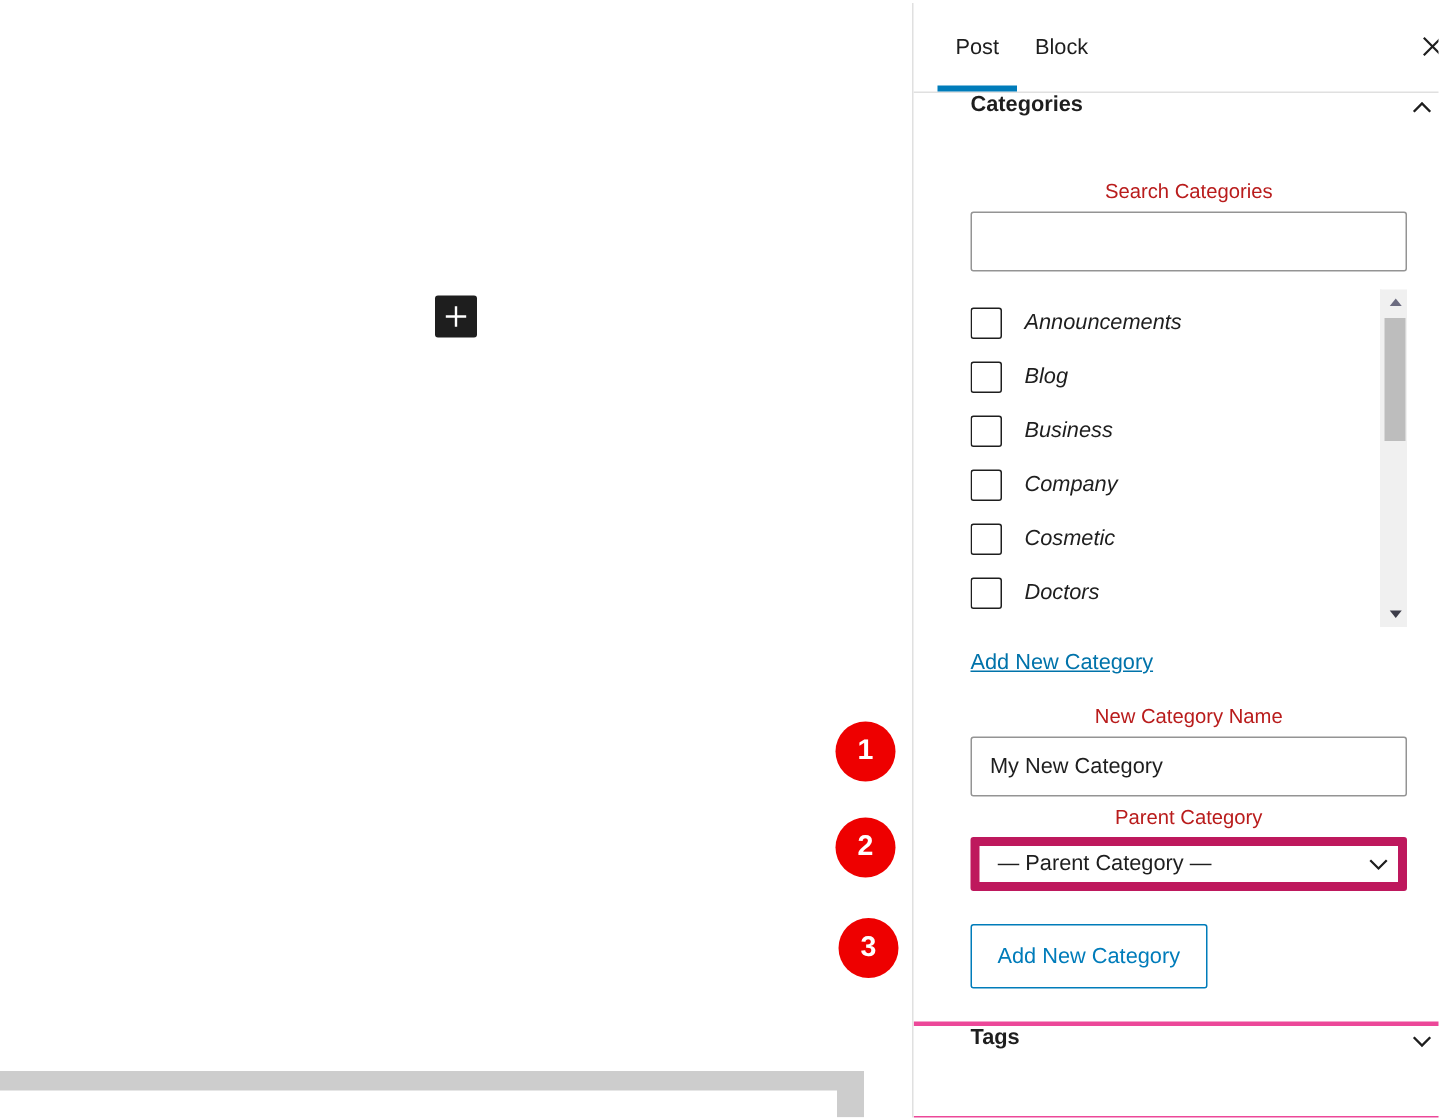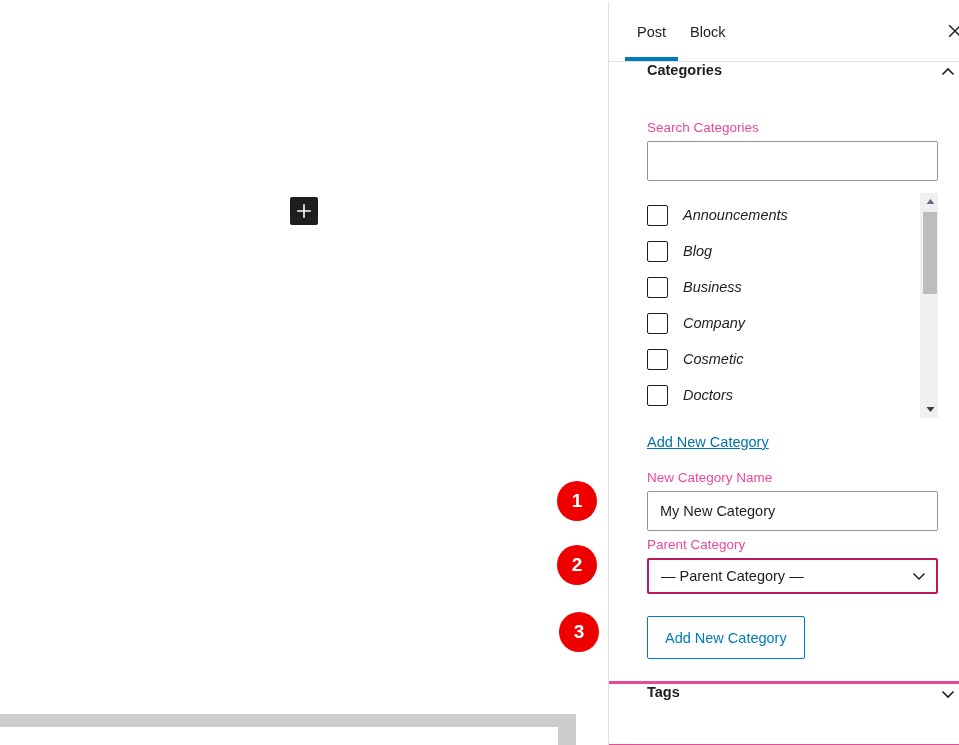--- a/index.html
+++ b/index.html
@@ -145,23 +145,24 @@
     font-size: 14.5px;
     font-weight: bold;
     color: #1e1e1e;
   }
   .panel-section-body {
     padding: 18px 38px 22px 38px;
   }
 
   .field-label {
     font-size: 13.5px;
-    color: #ec4899;
+    color: #b91c1c;
     margin-bottom: 6px;
     display: block;
+    text-align: center;
   }
 
   .text-input {
     width: 100%;
     height: 36px;
     border: 1px solid #949494;
     border-radius: 2px;
     padding: 19px 12px;
     font-family: inherit;
     font-size: 14.5px;
@@ -252,21 +253,21 @@
     border: none;
     padding: 0;
     font-family: inherit;
     display: inline-block;
     margin-bottom: 20px;
   }
 
   .select-input {
     width: 100%;
     height: 36px;
-    border: 2px solid #be185d;
+    border: 6px solid #be185d;
     border-radius: 2px;
     padding: 4px 30px 4px 12px;
     font-family: inherit;
     font-size: 14.5px;
     color: #1e1e1e;
     background: #fff;
     outline: none;
     appearance: none;
     -webkit-appearance: none;
     overflow: hidden;

